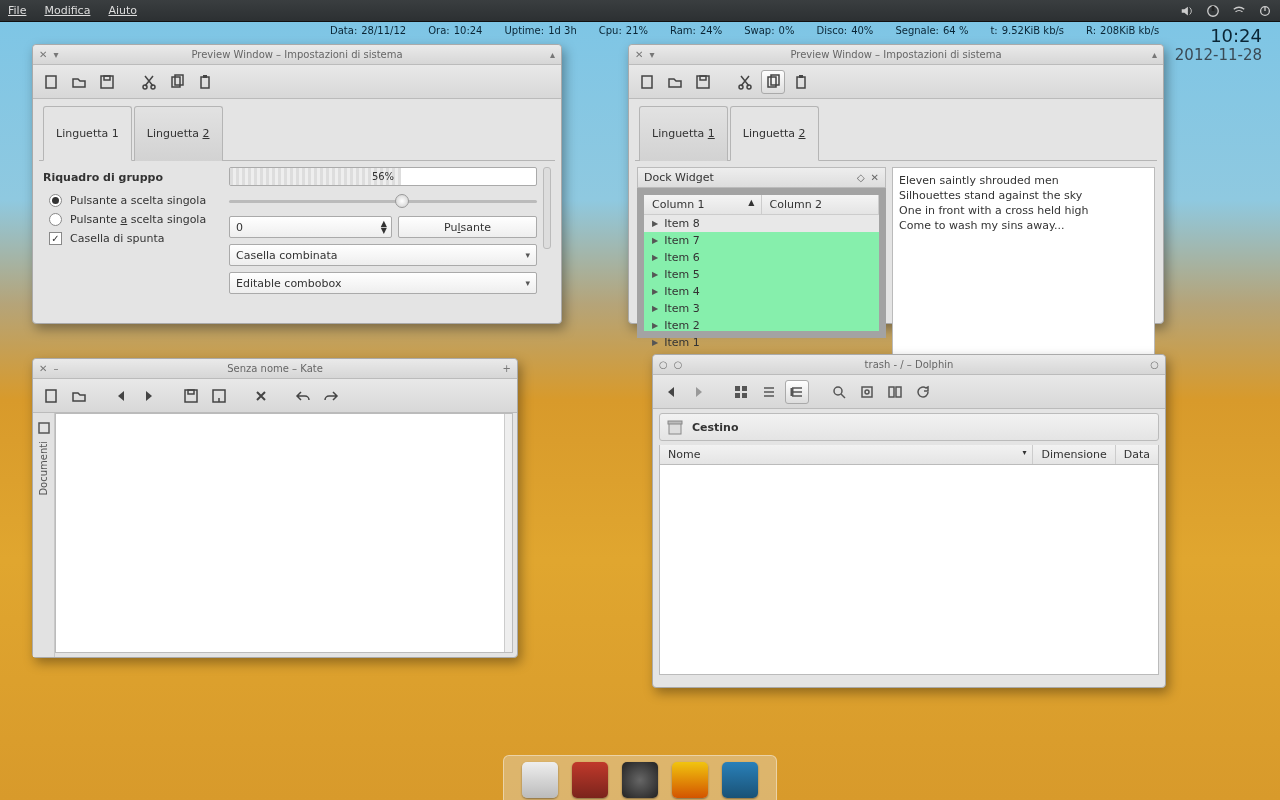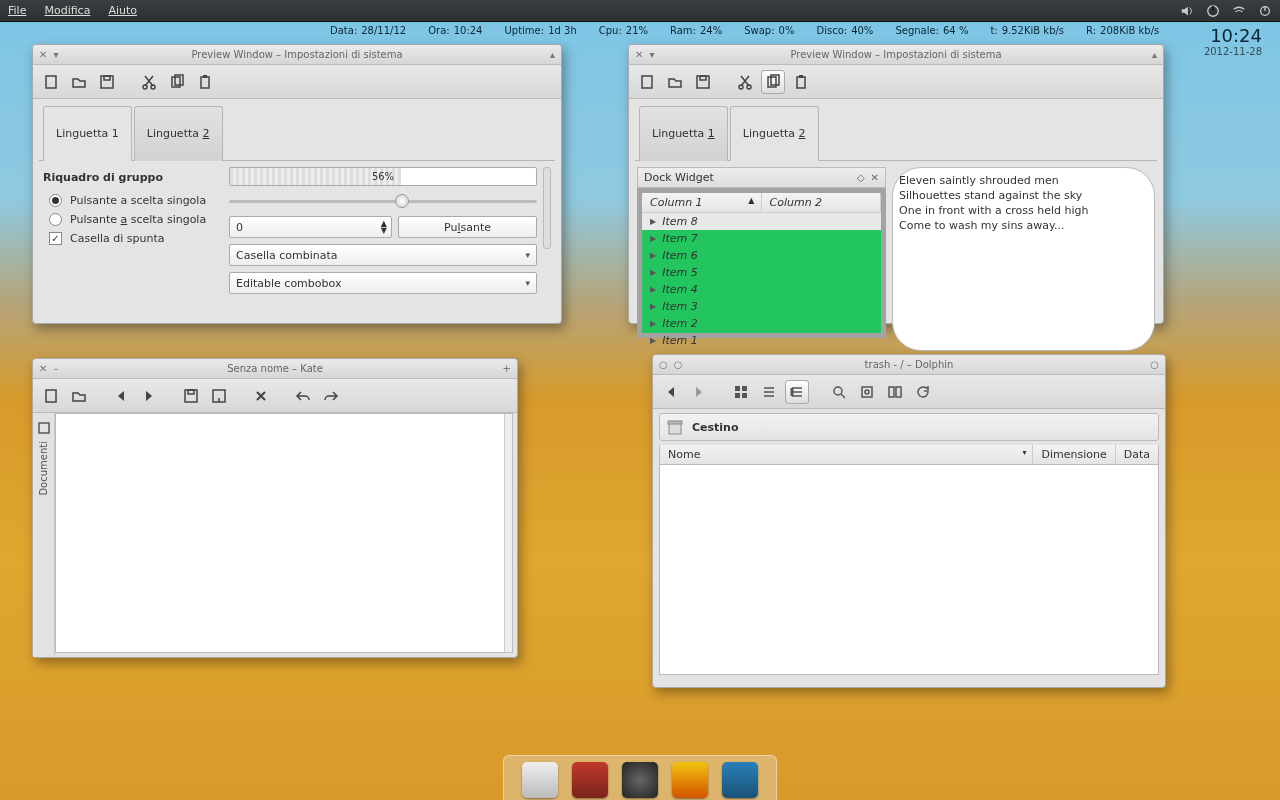--- a/index.html
+++ b/index.html
@@ -8,21 +8,21 @@
 }
 .menubar { position: absolute; top: 0; left: 0; right: 0; height: 22px; background: linear-gradient(#3a3e40,#2c3032); color: #ddd; display: flex; align-items: center; padding: 0 8px; font-size: 11px; border-bottom: 1px solid #111; }
 .menubar .m { margin-right: 18px; cursor: default; }
 .menubar .m u { text-decoration: underline; }
 .menubar .tray { margin-left: auto; display: flex; gap: 12px; align-items: center; }
 .menubar .tray svg { width: 14px; height: 14px; }
 .stats { position: absolute; top: 25px; left: 330px; font-size: 10px; color: #0a2535; display: flex; gap: 22px; }
 .stats span b { font-weight: normal; margin-right: 4px; }
 .clock { position: absolute; top: 25px; right: 18px; text-align: right; color: #0a2535; }
 .clock .t { font-size: 18px; }
-.clock .d { font-size: 10px; color: #3a4a55; text-align: center; }
+.clock .d { font-size: 15px; color: #3a4a55; text-align: center; }
 
 .win { position: absolute; background: #e4e4e4; border: 1px solid #aaa; border-radius: 4px; box-shadow: 3px 5px 12px rgba(0,0,0,.35); font-size: 11px; color: #333; }
 .titlebar { height: 20px; background: linear-gradient(#eaeaea,#d6d6d6); border-bottom: 1px solid #bbb; display: flex; align-items: center; font-size: 10px; color: #666; position: relative; border-radius: 4px 4px 0 0; }
 .titlebar .title { position: absolute; left: 0; right: 0; text-align: center; }
 .titlebar .wctl { display: flex; gap: 6px; padding: 0 6px; z-index: 1; font-size: 10px; color: #777; }
 .titlebar .wctl span { cursor: default; }
 .titlebar .wctl.right { margin-left: auto; }
 .toolbar { height: 34px; background: linear-gradient(#e8e8e8,#d8d8d8); border-bottom: 1px solid #bbb; display: flex; align-items: center; padding: 0 6px; gap: 4px; }
 .tbtn { width: 24px; height: 24px; display: flex; align-items: center; justify-content: center; border-radius: 3px; }
 .tsep { width: 10px; }
@@ -49,21 +49,21 @@
 .spin { padding: 0 18px 0 6px; position: relative; }
 .spin .arrs { position: absolute; right: 4px; font-size: 8px; line-height: 7px; }
 .btn { justify-content: center; cursor: default; }
 .combo,.ecombo { padding: 0 20px 0 6px; position: relative; }
 .combo::after,.ecombo::after { content: "▾"; position: absolute; right: 6px; font-size: 9px; color: #555; }
 .right-col { position: absolute; left: 190px; right: 18px; top: 0; }
 .scrollbar { position: absolute; right: 4px; top: 6px; bottom: 6px; width: 8px; background: #ddd; border: 1px solid #bbb; border-radius: 3px; }
 
 .dock-header { background: linear-gradient(#eee,#ddd); border: 1px solid #bbb; padding: 3px 6px; display: flex; align-items: center; font-size: 11px; }
 .dock-header .dctl { margin-left: auto; display: flex; gap: 6px; font-size: 10px; color: #666; }
-.tree { background: #22c55e; border: 5px solid #a3a3a3; font-size: 11px; font-style: italic; }
+.tree { background: #86efac; border: 7px solid #a3a3a3; font-size: 11px; }
 .tree .hdr { display: flex; background: linear-gradient(#f4f4f4,#e4e4e4); border-bottom: 1px solid #ccc; }
 .tree .hdr .col { padding: 3px 8px; border-right: 1px solid #ccc; position: relative; }
 .tree .hdr .col .sort { position: absolute; right: 6px; font-size: 8px; }
 .tree .row { padding: 2px 8px; display: flex; align-items: center; gap: 6px; }
 .tree .row.sel { background: #e8e8e8; }
 .tree .row .tri { font-size: 8px; color: #555; }
 .textbox { background: #fff; border: 1px solid #bbb; padding: 6px; font-size: 11px; line-height: 1.35; }
 
 .kate-side { position: absolute; left: 0; top: 54px; bottom: 0; width: 22px; background: #e2e2e2; border-right: 1px solid #c8c8c8; display: flex; flex-direction: column; align-items: center; justify-content: flex-start; padding-top: 8px; gap: 6px; }
 .kate-side .vlabel { writing-mode: vertical-rl; transform: rotate(180deg); font-size: 10px; color: #555; }
@@ -341,21 +341,21 @@
                 <span class="tri">▶</span>
                 <span>Item 2</span>
               </div>
               <div class="row">
                 <span class="tri">▶</span>
                 <span>Item 1</span>
               </div>
             </div>
         </div>
       </div>
-      <div class="textbox" style="flex:1; height:184px;border-radius:29px;">
+      <div class="textbox" style="flex:1; height:208px;">
         <div>Eleven saintly shrouded men</div>
         <div>Silhouettes stand against the sky</div>
         <div>One in front with a cross held high</div>
         <div>Come to wash my sins away...</div>
       </div>
     </div>
   </div>
 </div>
 
 <div class="win" style="left:32px; top:358px; width:486px; height:300px;">

